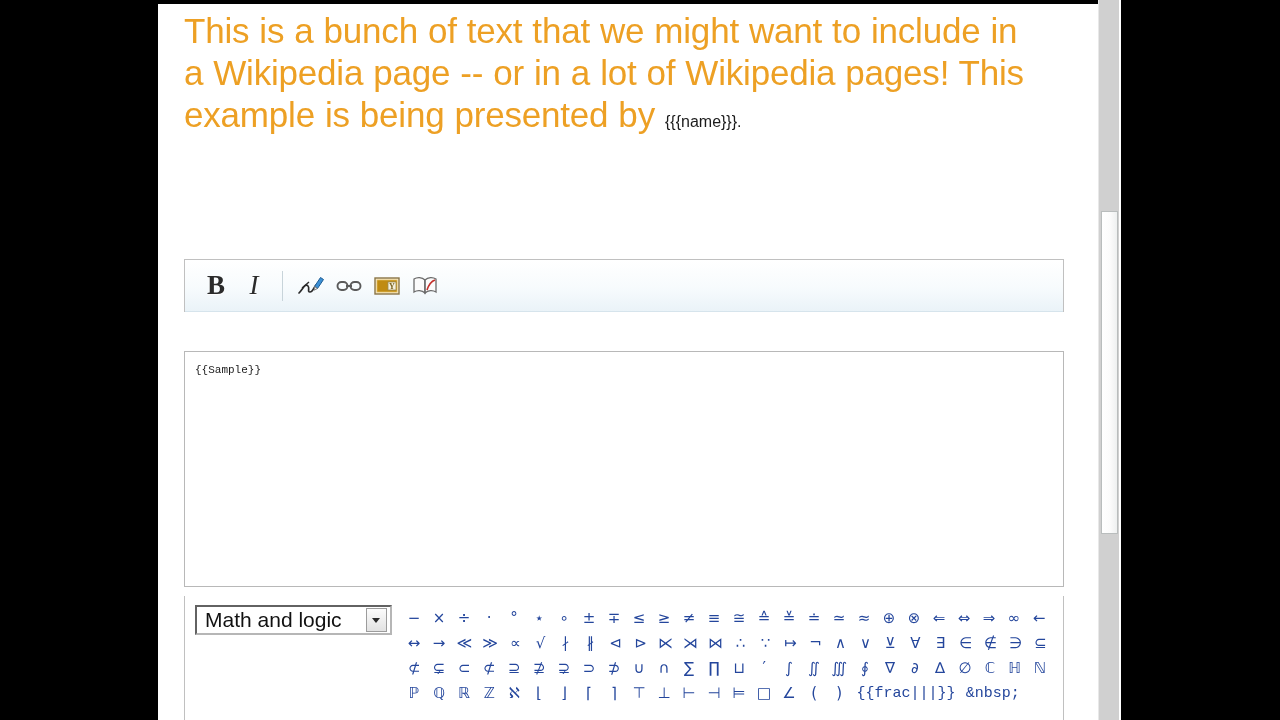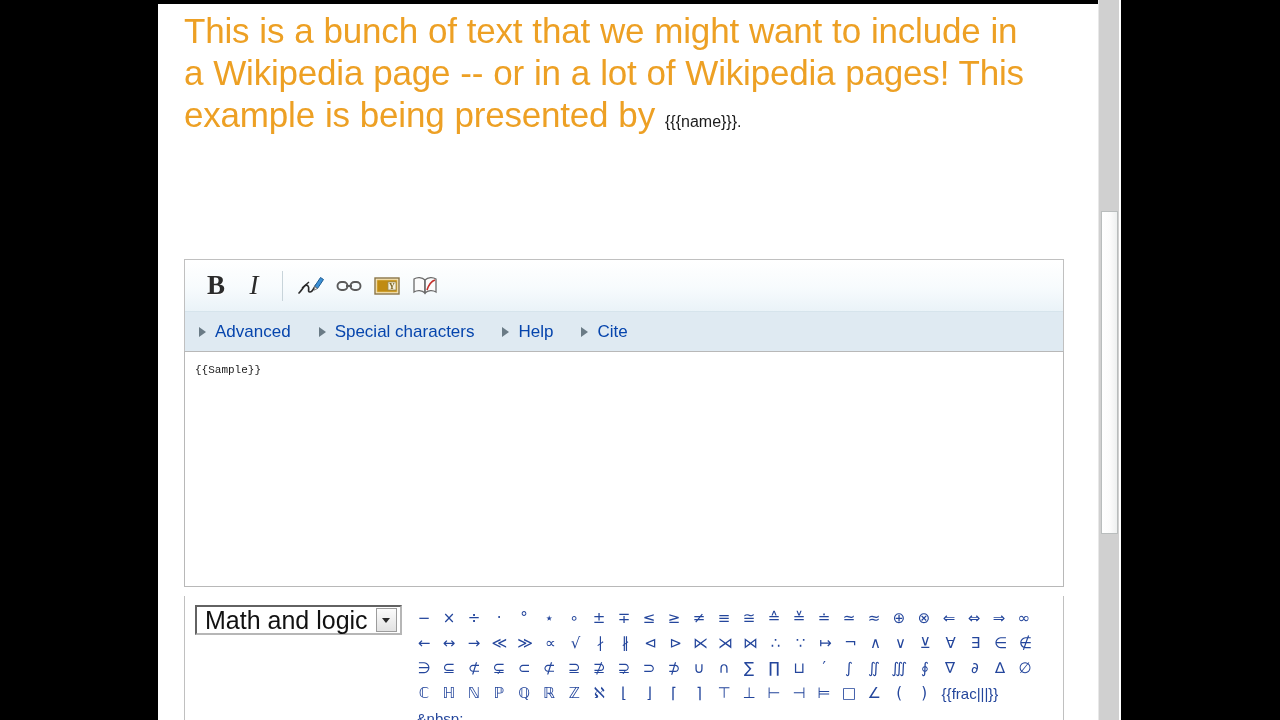--- a/index.html
+++ b/index.html
@@ -177,24 +177,25 @@
     flex: 0 0 auto;
     margin-right: 10px;
     margin-top: 1px;
     display: flex;
     align-items: center;
     justify-content: space-between;
     height: 30px;
     padding: 0 3px 0 8px;
     border: 2px inset #b6b6b6;
     background: #ffffff;
-    font-size: 25px;
+    font-size: 21px;
     color: #111111;
     cursor: pointer;
     box-sizing: border-box;
+    gap: 16px;
   }
   #sc-select .sel-label { margin-right: 8px; white-space: nowrap; }
   .sel-arrow-box {
     width: 19px;
     height: 22px;
     background: linear-gradient(to bottom, #fcfcfc, #e2e2e2);
     border: 1px solid #9c9c9c;
     display: flex;
     align-items: center;
     justify-content: center;
@@ -216,21 +217,21 @@
     color: #24469c;
     font-size: 15px;
     line-height: 25px;
     min-width: 15px;
     padding: 0 5px;
     text-align: center;
     cursor: pointer;
     white-space: nowrap;
     font-family: "DejaVu Sans", sans-serif;
   }
-  .sc-item.wide { font-family: Liberation Sans, sans-serif; }
+  .sc-item.wide { font-family: Liberation Mono, monospace; }
   
   #scrollbar {
     position: absolute;
     left: 1098px;
     top: 0;
     width: 21px;
     height: 720px;
     background: #d0d0d0;
     border-left: 1px solid #e8e8e8;
     box-sizing: border-box;
@@ -312,38 +313,20 @@
           <svg width="30" height="30" viewBox="0 0 30 30">
             <path d="M15 9 C12 6, 7 6, 4 8 L4 21 C7 19, 12 19, 15 22 Z" fill="#fbfbfb" stroke="#6b6b6b" stroke-width="1.3"></path>
             <path d="M15 9 C18 6, 23 6, 26 8 L26 21 C23 19, 18 19, 15 22 Z" fill="#fbfbfb" stroke="#6b6b6b" stroke-width="1.3"></path>
             <path d="M17 19 C19 13, 22 10, 25 9" stroke="#c4302b" stroke-width="1.6" fill="none"></path>
             <path d="M15 9 L15 22" stroke="#6b6b6b" stroke-width="1"></path>
           </svg>
         </div>
 
       </div>
 
-      <div id="tabs-row">
-        <div class="tab">
-          <span class="tab-arrow"></span>
-          <span class="tab-label">Advanced</span>
-        </div>
-        <div class="tab">
-          <span class="tab-arrow"></span>
-          <span class="tab-label">Special characters</span>
-        </div>
-        <div class="tab">
-          <span class="tab-arrow"></span>
-          <span class="tab-label">Help</span>
-        </div>
-        <div class="tab">
-          <span class="tab-arrow"></span>
-          <span class="tab-label">Cite</span>
-        </div>
-      </div>
 
     </div>
 
     <textarea id="wikitext-area" spellcheck="false" placeholder="" style="">{{Sample}}</textarea>
     <div id="resize-grip">
       <i style="left:8px; top:0px;"></i>
       <i style="left:4px; top:4px;"></i>
         <i style="left:8px; top:4px;"></i>
       <i style="left:0px; top:8px;"></i>
         <i style="left:4px; top:8px;"></i>

